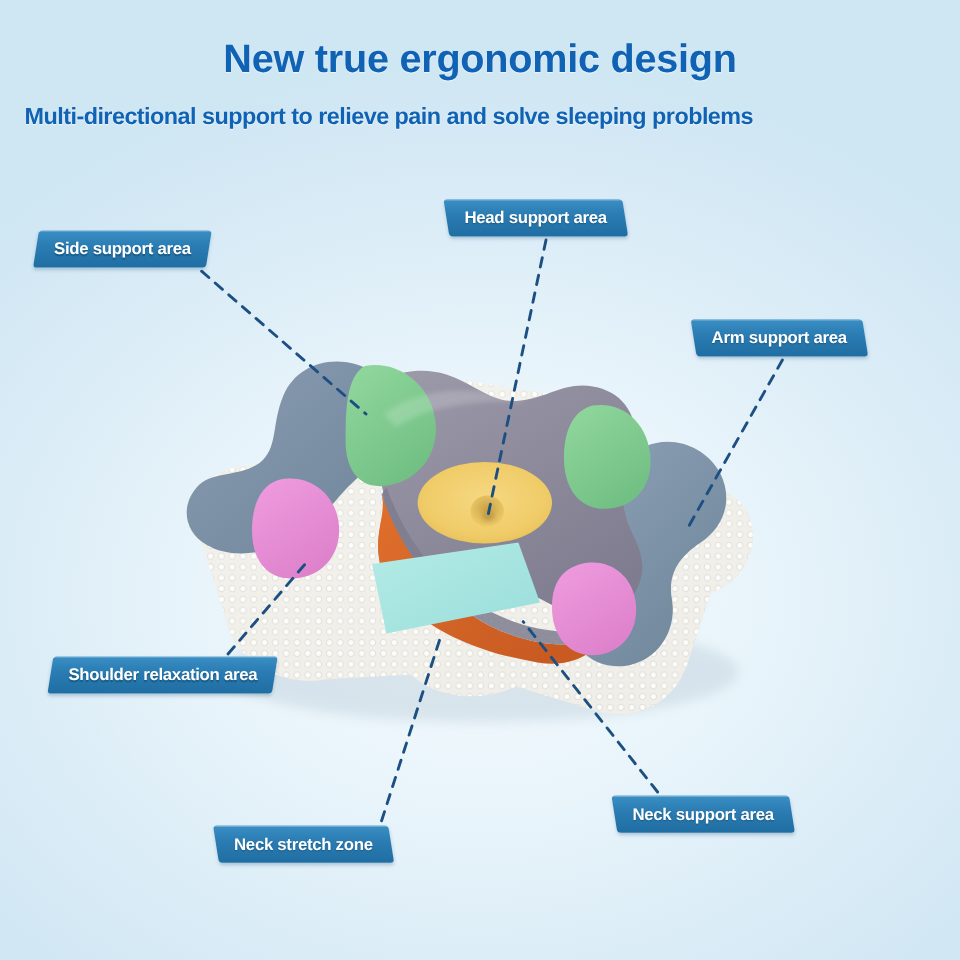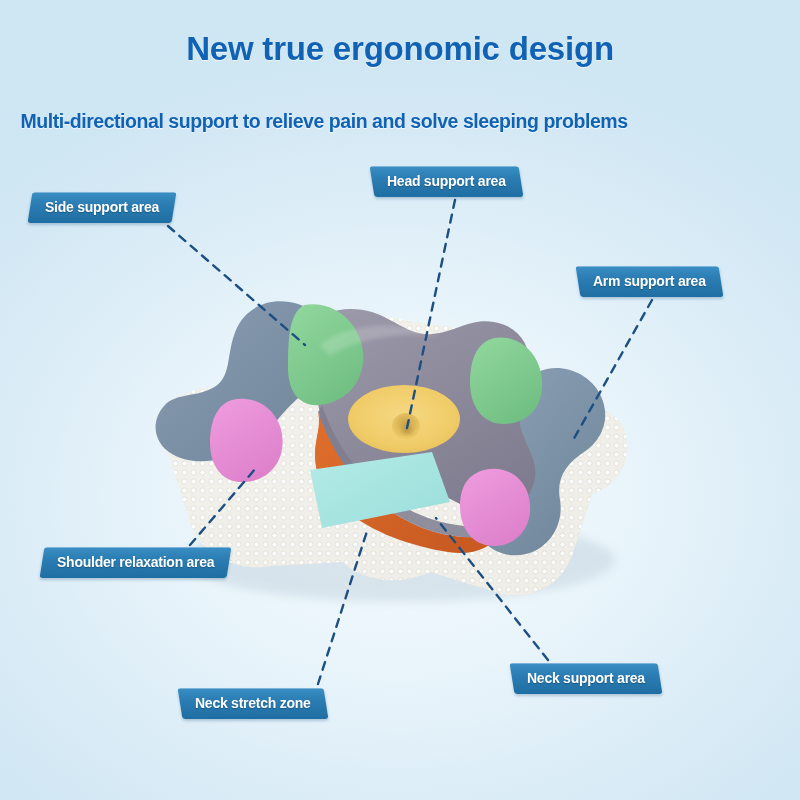--- a/index.html
+++ b/index.html
@@ -20,21 +20,20 @@
     position:absolute; left:0; top:30px; width:800px;
     text-align:center; font-size:33px; font-weight:bold;
     color:#1062b4; letter-spacing:-0.2px;
     text-shadow:0 1px 1px rgba(255,255,255,.7);
   }
   #subtitle {
     position:absolute; left:0; top:86px; width:648px;
     text-align:center; font-size:19.5px; font-weight:bold;
     color:#1062b4; letter-spacing:-0.45px;
     text-shadow:0 1px 1px rgba(255,255,255,.7);
-    margin-top:24px;
   }
   
   .chip {
     position:absolute; height:31px; line-height:31px;
     padding:0 15px; color:#ffffff; font-size:14px; font-weight:bold;
     letter-spacing:-0.25px; white-space:nowrap;
     background:linear-gradient(180deg,#3a8fc4 0%, #2a7cb2 42%, #1f6ea3 100%);
     border-radius:3px;
     box-shadow:0 2px 3px rgba(40,90,130,.28);
     text-shadow:0 1px 1px rgba(10,50,80,.45);

